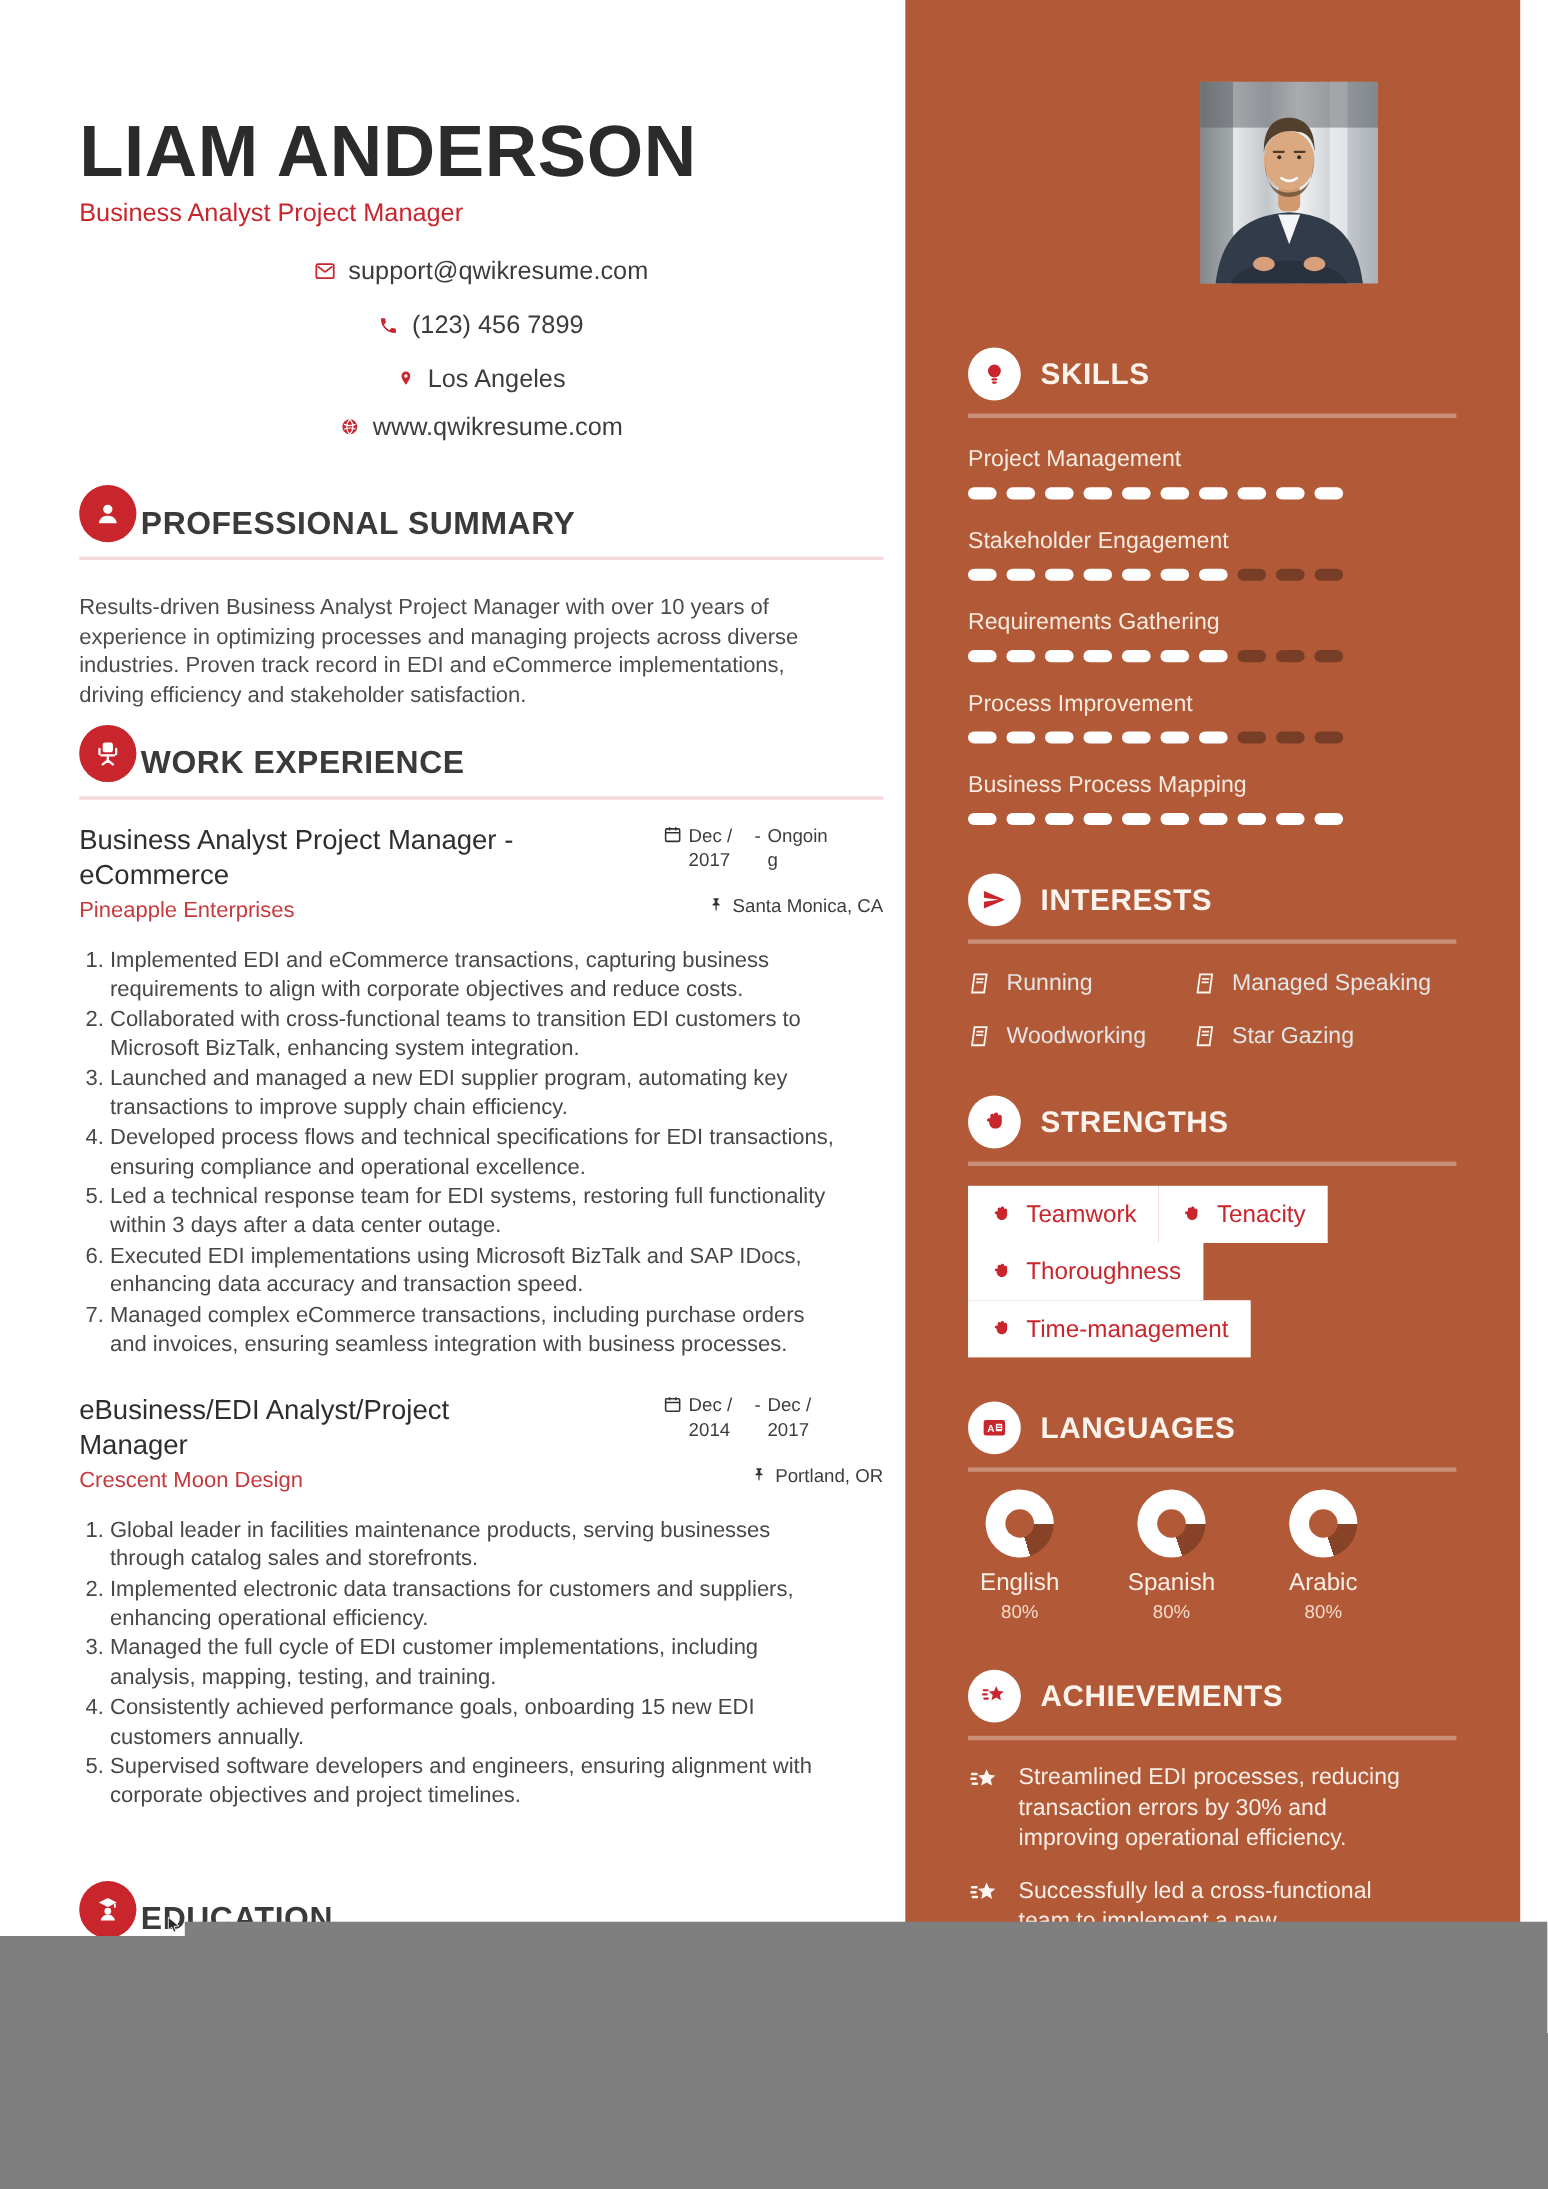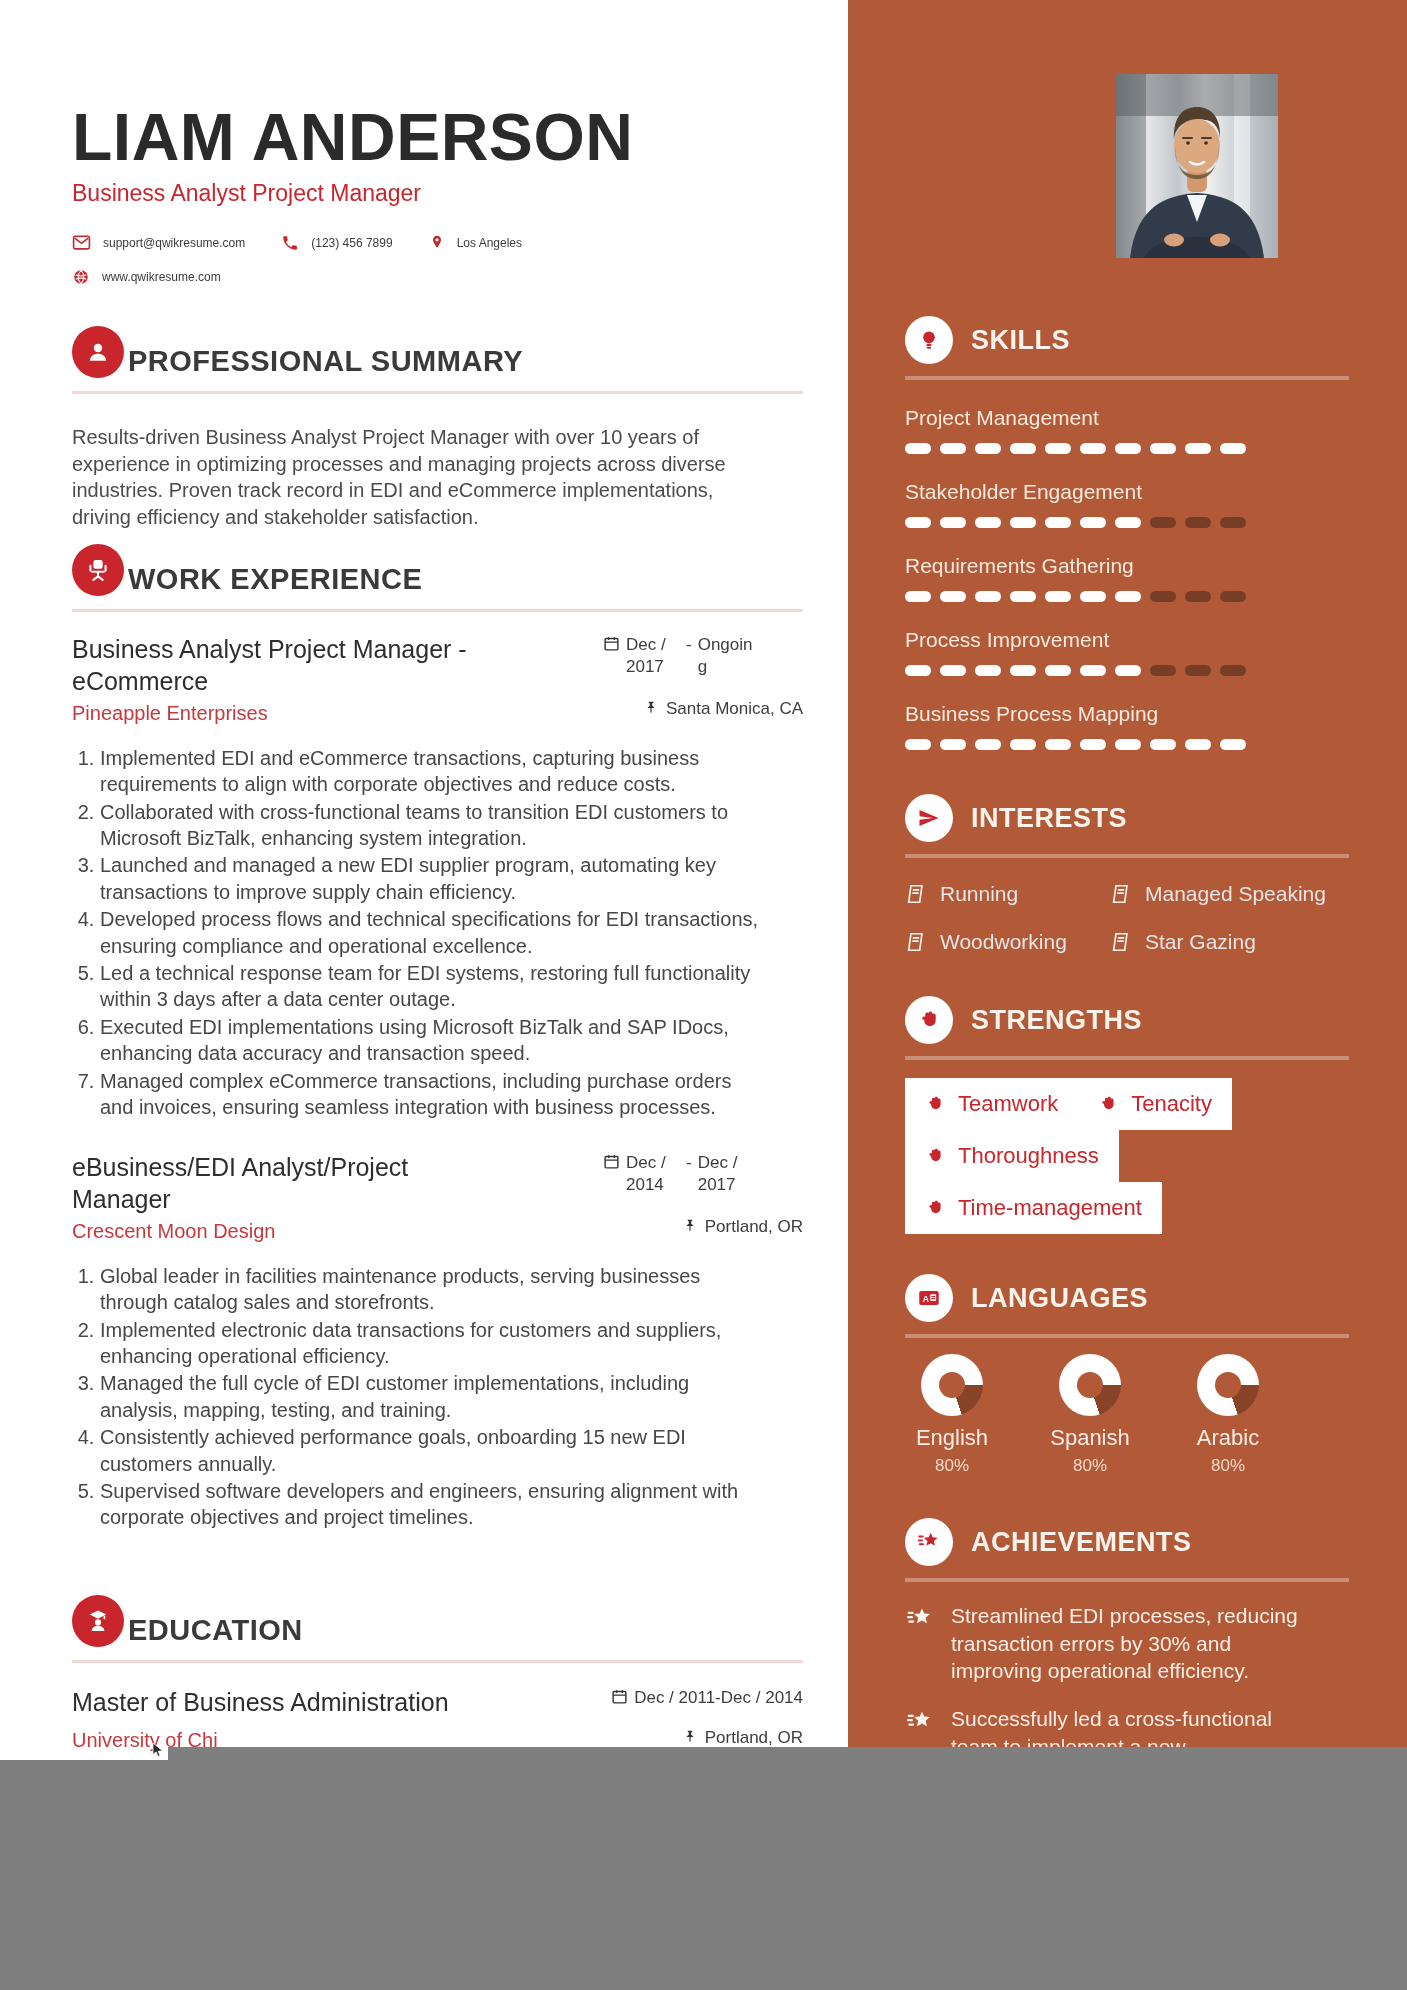--- a/index.html
+++ b/index.html
@@ -4,21 +4,21 @@
 <style>
   html,body{margin:0;padding:0;background:#ffffff;}
   .page{position:relative;width:1407px;height:1990px;background:#ffffff;overflow:hidden;
         font-family:"Liberation Sans",sans-serif;color:#3a3a3a;}
 
   
   .left-col{position:absolute;left:0;top:0;width:848px;height:100%;background:#ffffff;
             box-sizing:border-box;padding:104px 45px 0 72px;}
   .name{font-size:66px;font-weight:700;color:#2b2b2b;letter-spacing:0.5px;line-height:1;margin:0;}
   .role{margin-top:10px;font-size:23px;color:var(--accent-red,#c8252c);font-weight:500;}
-  .contact-row{margin-top:26px;display:flex;align-items:center;gap:36px;font-size:12px;color:#3c3c3c;}
+  .contact-row{margin-top:26px;display:flex;align-items:center;gap:22px;font-size:23px;color:#3c3c3c;flex-direction:column;}
   .contact-row.second{margin-top:16px;}
   .contact-item{display:flex;align-items:center;gap:12px;}
   .contact-item svg{color:var(--accent-red,#c8252c);flex:none;}
 
   .section{margin-top:40px;}
   .sec-head{display:flex;align-items:flex-end;gap:4px;}
   .sec-icon{width:52px;height:52px;border-radius:50%;background:var(--accent-red,#c8252c);
             display:flex;align-items:center;justify-content:center;flex:none;color:#fff;}
   .sec-title{font-size:29px;font-weight:700;color:#3a3a3a;letter-spacing:0.5px;}
   .sec-rule{height:3px;background:var(--divider-left,#f4d7d7);margin-top:13px;}
@@ -47,21 +47,21 @@
   .edu-section{margin-top:64px;}
   .edu-row{display:flex;align-items:flex-start;margin-top:24px;}
   .edu-titles{width:430px;}
   .edu-degree{font-size:25px;color:#2e2e2e;font-weight:500;line-height:1.25;}
   .edu-school{margin-top:11px;font-size:20px;color:var(--company-red,#c5393d);}
   .edu-meta{margin-left:auto;width:230px;font-size:17px;color:#3d3d3d;}
   .edu-meta .meta-dates{justify-content:flex-end;}
   .edu-meta .meta-loc{margin-top:20px;}
 
   
-  .sidebar{position:absolute;left:848px;top:0;width:559px;height:100%;
+  .sidebar{position:absolute;left:823px;top:0;width:559px;height:100%;
            background:var(--sidebar-bg,#b25a38);box-sizing:border-box;}
   .photo{position:absolute;left:268px;top:74px;width:162px;height:184px;overflow:hidden;}
   .sidebar-content{position:absolute;left:57px;right:58px;top:316px;}
   .s-head{display:flex;align-items:center;gap:18px;}
   .s-icon{width:48px;height:48px;border-radius:50%;background:#ffffff;display:flex;
           align-items:center;justify-content:center;flex:none;color:var(--accent-red,#c8252c);}
   .s-title{font-size:27px;font-weight:700;color:#fcf3ed;letter-spacing:0.5px;}
   .s-rule{height:4px;background:var(--sidebar-rule,rgba(255,255,255,0.32));margin-top:12px;}
 
   .skill{margin-top:26px;}

